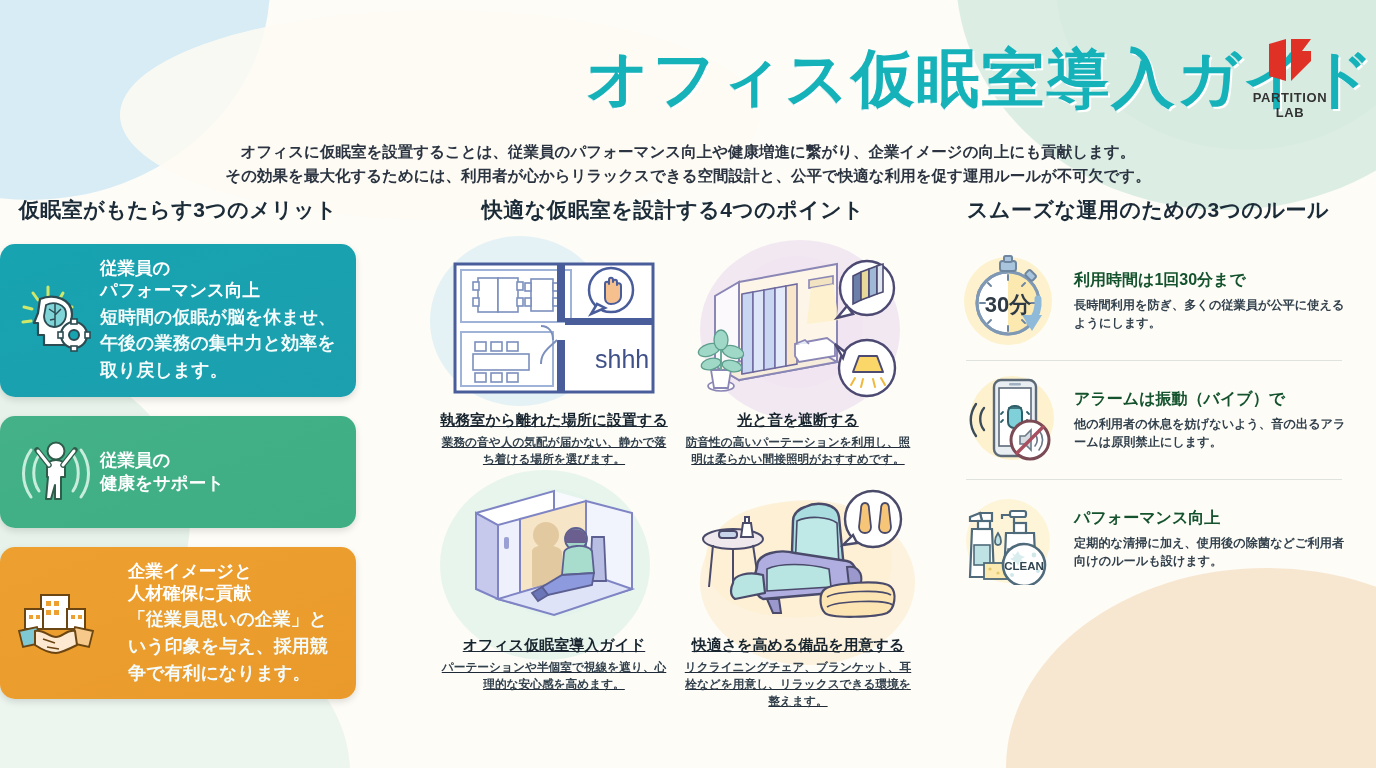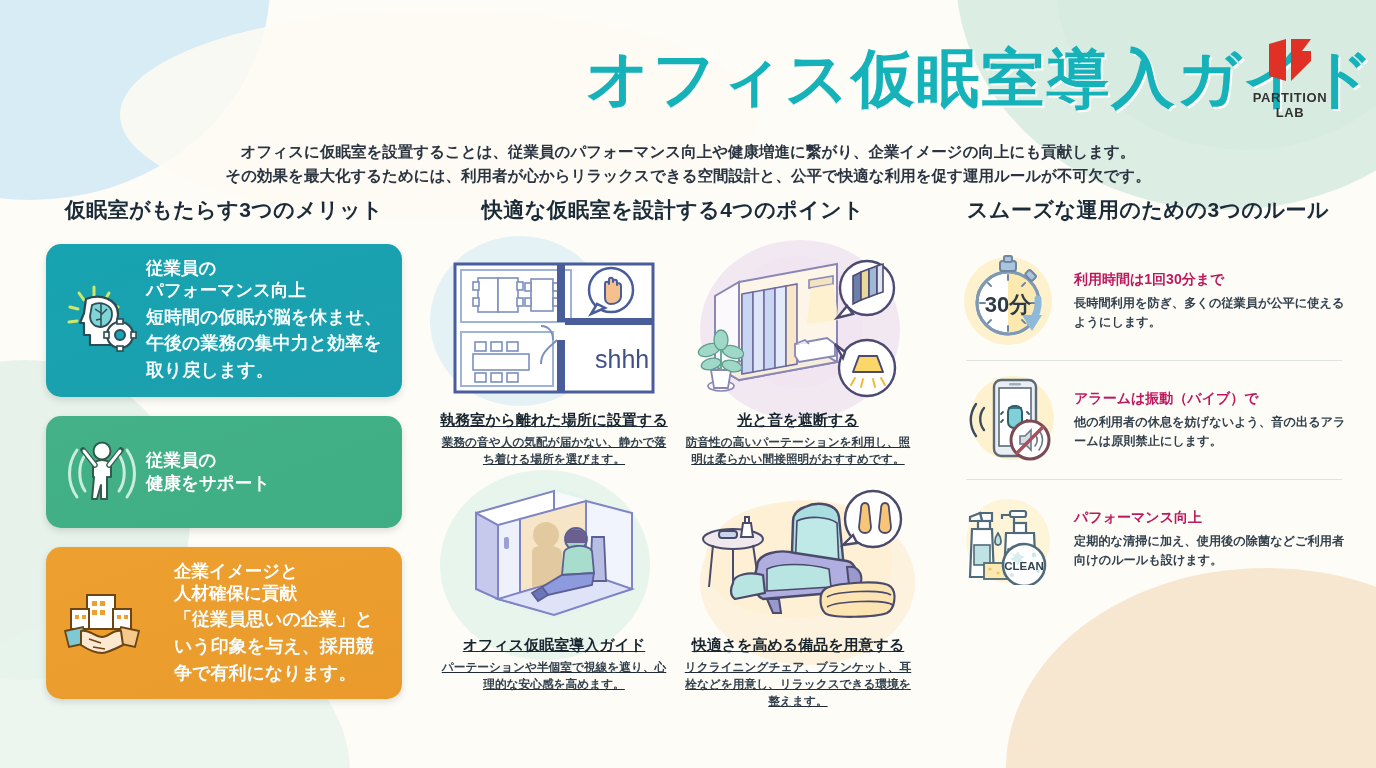--- a/index.html
+++ b/index.html
@@ -49,21 +49,21 @@
   .subtitle { text-align:center; margin-top:18px; line-height:1.58;
               font-size:15.5px; font-weight:bold; color:#2b3440; }
 
   .logo { position:absolute; right:38px; top:34px; width:96px; text-align:center; }
   .logo-mark { height:52px; display:flex; justify-content:center; align-items:center; }
   .logo-text { font-size:13px; font-weight:bold; letter-spacing:.6px; color:#333; margin-top:4px; }
 
   
   .columns { position:absolute; left:0; top:196px; width:1376px; z-index:5;
              display:flex; }
-  .col-left { width:430px; padding-left:46px; }
+  .col-left { width:430px; }
   .col-mid  { width:518px; }
   .col-right{ width:428px; }
 
   .col-head { text-align:center; font-size:21px; font-weight:bold; color:#1c2b38;
               letter-spacing:.5px; margin-bottom:20px; }
   .col-left .col-head { width:356px; }
   .col-mid  .col-head { width:486px; }
   .col-right .col-head{ width:400px; }
 
   
@@ -88,21 +88,21 @@
   .point-title { font-size:15px; font-weight:bold; color:#18252f; margin-top:7px; }
   .point-desc { font-size:11.7px; font-weight:bold; color:#33414d; line-height:1.46;
                 margin-top:3px; }
 
   
   .rules { width:408px; }
   .rule { display:flex; align-items:center; gap:12px; padding:8px 0 10px 10px; }
   .rule-art { width:104px; min-width:104px; height:96px; display:flex;
               align-items:center; justify-content:center; }
   .rule-body { flex:1; padding-top:2px; }
-  .rule-title { font-size:14px; font-weight:bold; color:#be185d; }
+  .rule-title { font-size:16px; font-weight:bold; color:#14532d; }
   .rule-desc { font-size:12.2px; font-weight:bold; color:#33414d; line-height:1.5;
                margin-top:5px; }
   .rule-sep { height:1px; background:#dfe3e0; margin:2px 14px 2px 18px; }
 </style>
 </head>
 <body>
 
 <div id="stage">
 
   <div class="bg blob-tl"></div>

